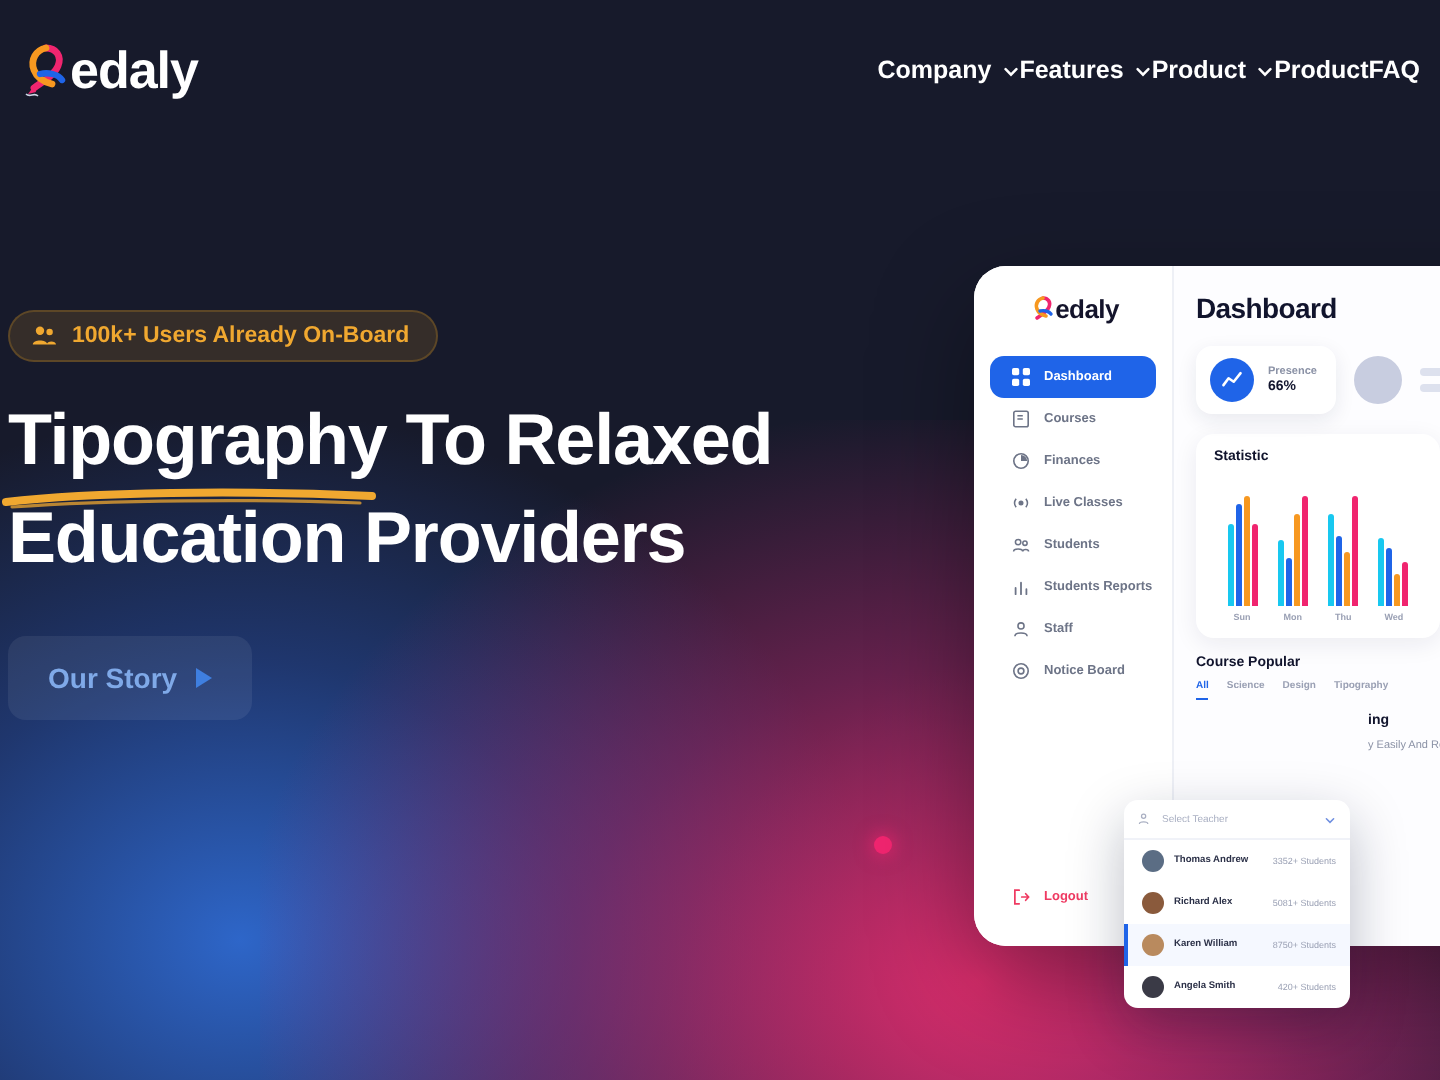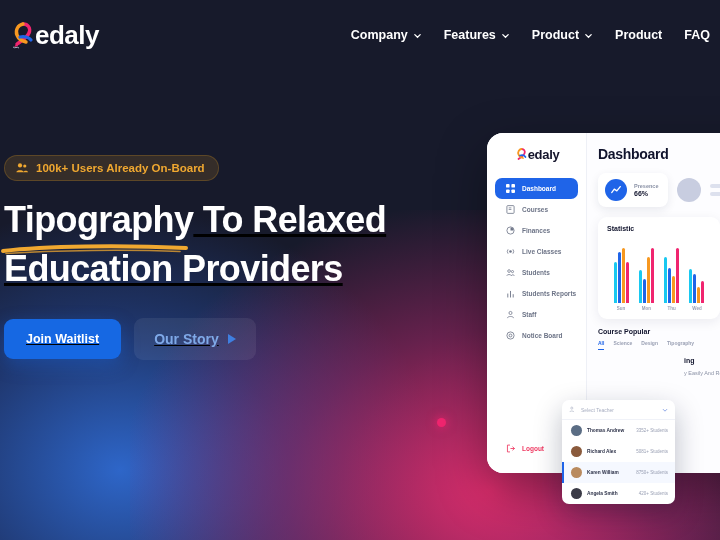--- a/index.html
+++ b/index.html
@@ -31,29 +31,29 @@
   .header {
     position:absolute; left:0; top:0; width:720px; height:70px;
     display:flex; align-items:center; z-index:20;
   }
   .logo { display:flex; align-items:center; margin-left:8px; }
   .logo-mark { width:30px; height:30px; flex:0 0 30px; }
   .logo-text {
     color:#fff; font-size:26px; font-weight:700; letter-spacing:-.5px;
     margin-left:-3px;
   }
-  .nav { margin-left:auto; display:flex; align-items:center; gap:22px; padding-right:10px; }
+  .nav { margin-left:auto; display:flex; align-items:center; padding-right:10px; }
   .nav-item {
     display:flex; align-items:center; gap:5px;
     color:#ffffff; font-size:12.5px; font-weight:700; cursor:pointer;
     white-space:nowrap;
   }
   .caret { width:9px; height:9px; display:block; }
   
-  .hero { position:absolute; left:4px; top:155px; width:430px; z-index:10;text-decoration:underline; }
+  .hero { position:absolute; left:4px; top:155px; width:430px; z-index:10; }
   .badge {
     display:inline-flex; align-items:center; gap:7px;
     background:rgba(255,176,32,.13);
     border:1px solid rgba(255,176,32,.20);
     border-radius:20px; padding:5px 13px 5px 10px;
   }
   .badge-icon { width:14px; height:14px; display:block; }
   .badge-text { color:#f0a830; font-size:11.5px; font-weight:600; white-space:nowrap; }
   .headline {
     margin-top:14px; color:#fff; font-weight:800;
@@ -229,21 +229,20 @@
           <path d="M3 8 C45 3 120 2 186 5" stroke="#f0a830" stroke-width="4" fill="none" stroke-linecap="round"></path>
           <path d="M6 10.5 C55 7 130 6.5 180 8.5" stroke="#f0a830" stroke-width="1.6" fill="none" stroke-linecap="round" opacity=".75"></path>
         </svg>
       </span><span> To Relaxed</span>
     </div>
     <div>Education Providers</div>
   </div>
 
 
   <div class="cta-row">
-    <button class="btn-primary">Join Waitlist</button>
     <button class="btn-ghost">
       <span>Our Story</span>
       <span class="play-tri"></span>
     </button>
   </div>
 </div>
 
 <div class="dash">
 
   <div class="dash-side">

